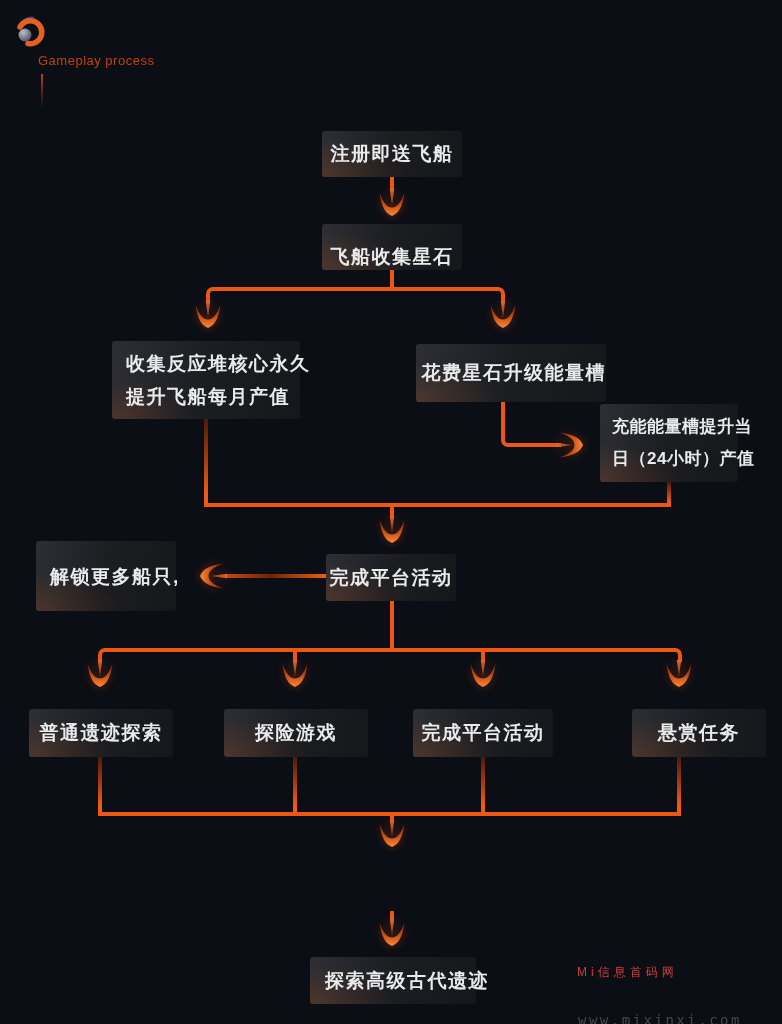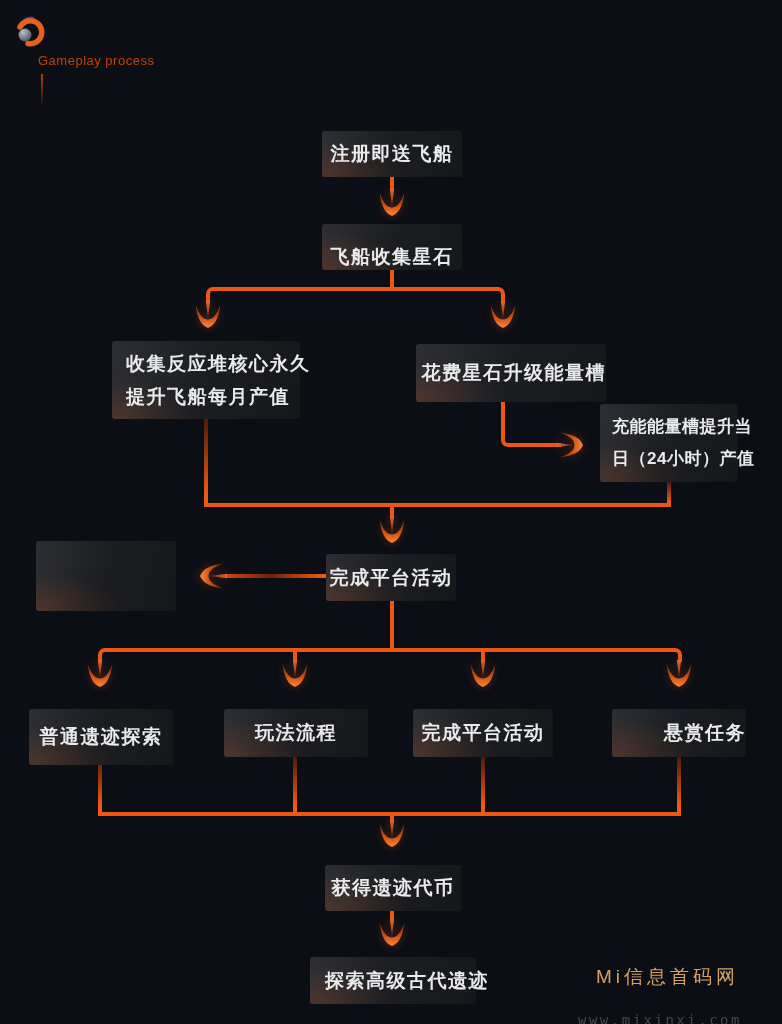--- a/index.html
+++ b/index.html
@@ -25,40 +25,40 @@
   .node span{position:relative;z-index:1;white-space:nowrap;}
   .node.multi{flex-direction:column;align-items:flex-start;justify-content:center;
               padding:0 14px;line-height:33px;}
   #n-register{left:322px;top:131px;width:140px;height:46px;}
   #n-collect {left:322px;top:224px;width:140px;height:46px;align-items:flex-end;}
   #n-reactor {left:112px;top:341px;width:188px;height:78px;}
   #n-upgrade {left:416px;top:344px;width:190px;height:58px;justify-content:flex-end;}
   #n-charge  {left:600px;top:404px;width:138px;height:78px;font-size:17px;line-height:32px;padding:7px 12px;letter-spacing:.5px;}
   #n-journey {left:326px;top:554px;width:130px;height:47px;}
   #n-unlock  {left:36px;top:541px;width:140px;height:70px;line-height:31px;}
-  #n-ruins   {left:29px;top:709px;width:144px;height:56px;}
+  #n-ruins   {left:29px;top:709px;width:144px;height:48px;}
   #n-adventure{left:224px;top:709px;width:144px;height:48px;}
   #n-platform{left:413px;top:709px;width:140px;height:48px;}
-  #n-bounty  {left:612px;top:709px;width:134px;height:48px;justify-content:flex-end;}
+  #n-bounty  {left:632px;top:709px;width:134px;height:48px;}
   #n-token   {left:325px;top:865px;width:136px;height:46px;}
   #n-ancient {left:310px;top:957px;width:166px;height:47px;padding-left:28px;}
   
   .vl{position:absolute;width:4px;background:var(--line,#ee5712);}
   .vl.fade{background:linear-gradient(180deg,rgba(90,28,8,.85),#f05b13 88%);}
   .hl{position:absolute;height:4px;background:var(--line,#ee5712);}
   .hl.toward-left{background:linear-gradient(90deg,#c84a10,#6e2407 45%,#f25c14);}
   .bar-top{position:absolute;box-sizing:border-box;border:4px solid var(--line,#ee5712);
            border-bottom:none;border-radius:7px 7px 0 0;}
   .elbow-bl{position:absolute;box-sizing:border-box;border-left:4px solid var(--line,#ee5712);
             border-bottom:4px solid var(--line,#ee5712);border-bottom-left-radius:7px;}
   .arrow{position:absolute;width:30px;height:32px;filter:drop-shadow(0 0 4px rgba(240,90,20,.35));}
   .arrow.right{transform:rotate(-90deg);}
   .arrow.left{transform:rotate(90deg);}
   
-  .wm1{position:absolute;left:596px;top:964px;font-size:19px;color:#fdba74;letter-spacing:4px;opacity:.85;}
+  .wm1{position:absolute;left:577px;top:964px;font-size:12px;color:#ef4444;letter-spacing:4px;opacity:.85;}
   .wm2{position:absolute;left:578px;top:1012px;font-size:14px;color:#4c515a;letter-spacing:2.5px;
        font-family:"DejaVu Sans Mono","Liberation Mono",monospace;opacity:.85;}
 </style>
 </head>
 <body>
 
 <div class="canvas">
 
   <svg width="0" height="0" style="position:absolute" aria-hidden="true">
     <defs>
@@ -169,36 +169,34 @@
     <span>花费星石升级能量槽</span>
   </div>
   <div class="node multi" id="n-charge">
     <span>充能能量槽提升当</span>
     <span>日（24小时）产值</span>
   </div>
   <div class="node" id="n-journey">
     <span>完成平台活动</span>
   </div>
   <div class="node multi" id="n-unlock">
+    <span>解锁更多船只,</span>
   </div>
   <div class="node" id="n-ruins">
     <span>普通遗迹探索</span>
   </div>
   <div class="node" id="n-adventure">
-    <span>玩法流程</span>
+    <span>探险游戏</span>
   </div>
   <div class="node" id="n-platform">
     <span>完成平台活动</span>
   </div>
   <div class="node" id="n-bounty">
     <span>悬赏任务</span>
   </div>
-  <div class="node" id="n-token">
-    <span>获得遗迹代币</span>
-  </div>
   <div class="node" id="n-ancient">
     <span>探索高级古代遗迹</span>
   </div>
 
   <div class="wm1">Mi信息首码网</div>
   <div class="wm2">www.mixinxi.com</div>
 
 </div>
 
 </body></html>

